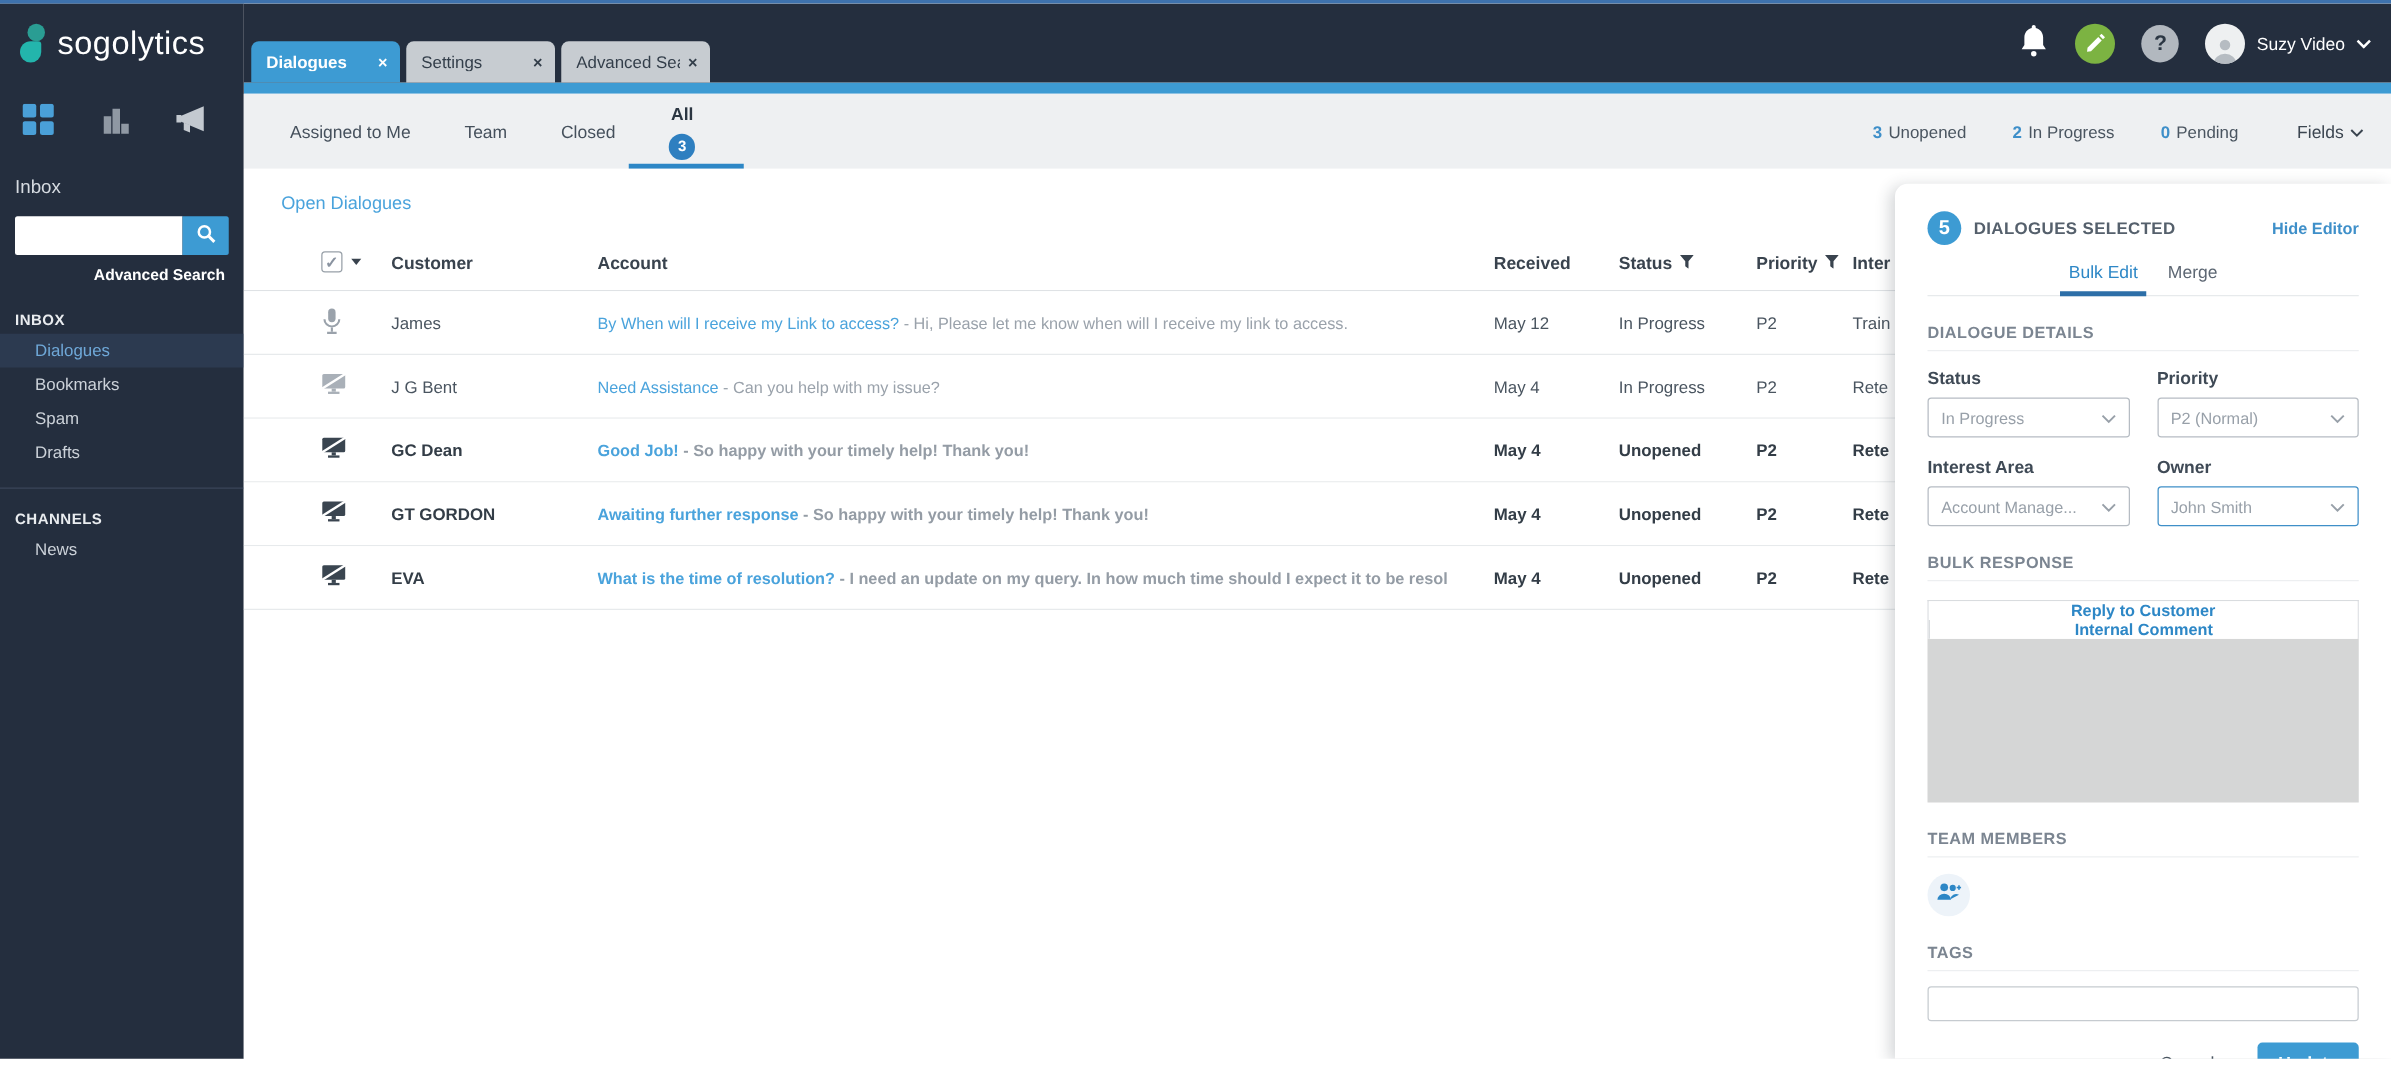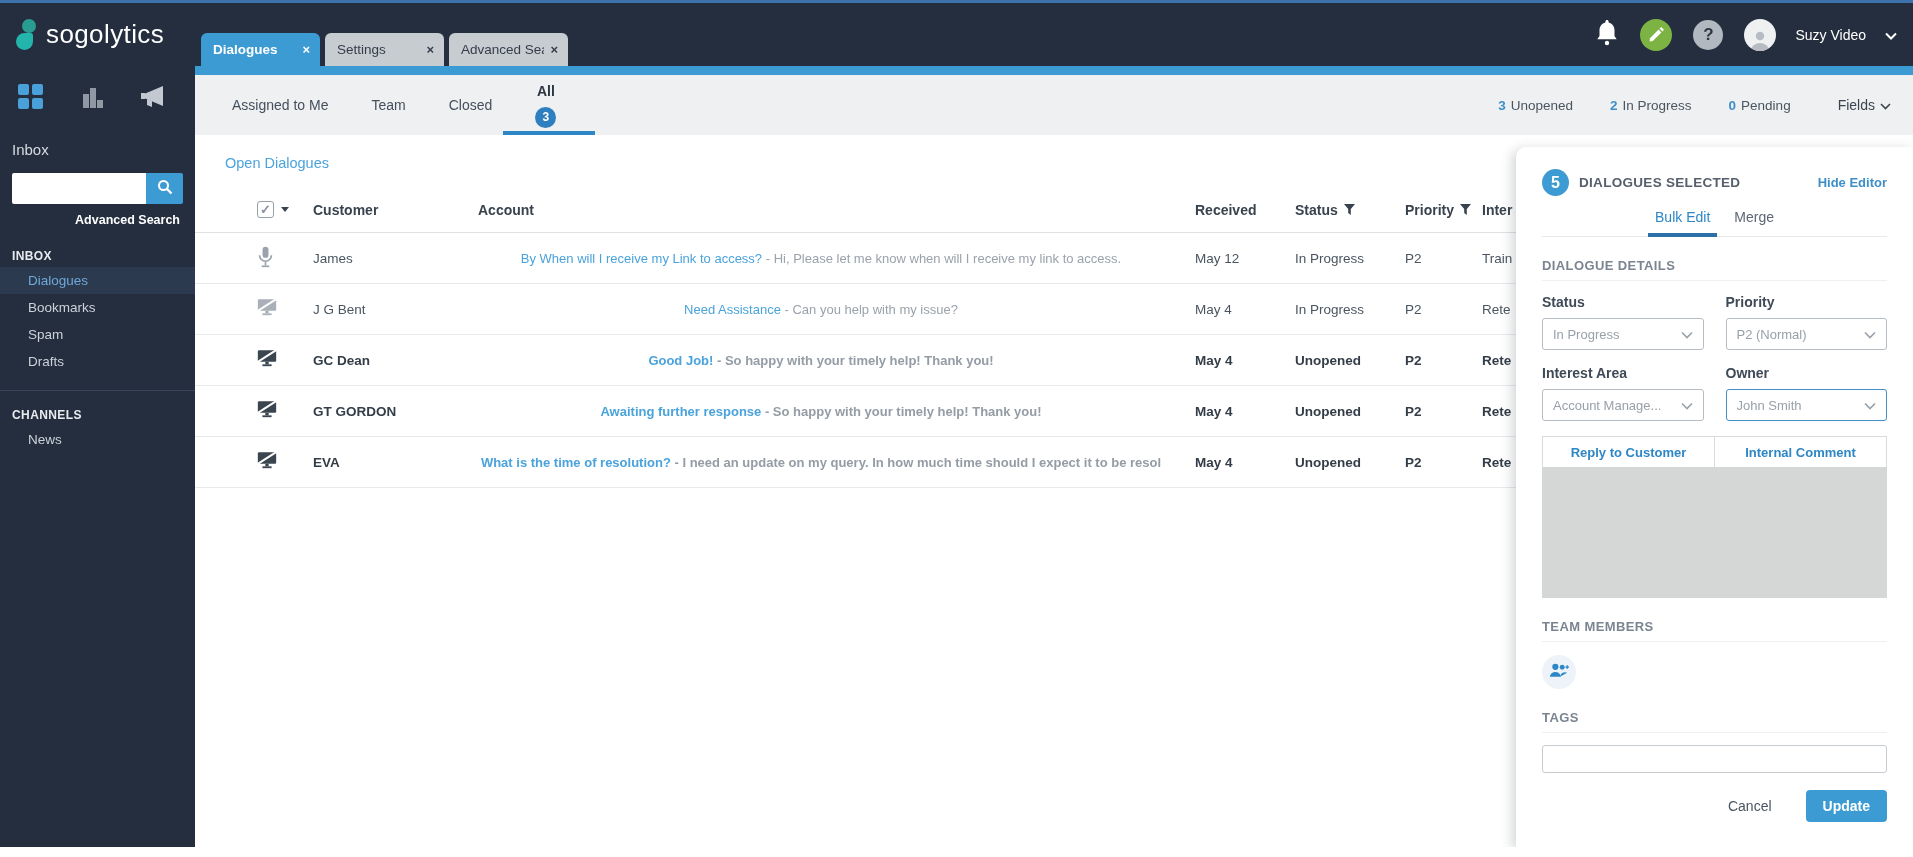--- a/index.html
+++ b/index.html
@@ -36,21 +36,21 @@
   .topbar { height:63px; background:var(--dark-navy); display:flex; align-items:flex-end; position:relative; }
   .wtabs { display:flex; gap:5px; padding-left:6px; }
   .wtab { height:33px; width:119px; display:flex; align-items:center; padding:0 10px 0 12px; border-radius:6px 6px 0 0; background:#c7ccd1; color:#333e4a; font-size:13.5px; cursor:pointer; }
   .wtab .wtab-label { flex:1; overflow:hidden; white-space:nowrap; }
   .wtab .wtab-x { margin-left:6px; font-weight:bold; font-size:13px; cursor:pointer; }
   .wtab.active { background:var(--accent-blue); color:#fff; font-weight:bold; }
   .top-icons { position:absolute; right:16px; top:0; height:63px; display:flex; align-items:center; gap:21px; }
   .circle-btn { width:32px; height:32px; border-radius:50%; display:flex; align-items:center; justify-content:center; cursor:pointer; }
   .pencil-btn { background:var(--green); }
   .help-btn { background:#b2b8bf; color:#2c3744; font-weight:bold; font-size:17px; width:30px; height:30px; }
-  .user { display:flex; align-items:center; gap:19px; cursor:pointer; }
+  .user { display:flex; align-items:center; gap:9px; cursor:pointer; }
   .avatar { width:32px; height:32px; border-radius:50%; background:#eef0f1; display:flex; align-items:flex-end; justify-content:center; overflow:hidden; }
   .user-name { color:#fff; font-size:14px; }
   .bluestrip { height:9px; background:var(--accent-blue); }
 
   
   .filterbar { height:60px; background:#eef0f2; display:flex; align-items:center; padding:0 22px 0 37px; position:relative; flex:0 0 60px; }
   .ftab { font-size:14px; color:#45505c; margin-right:43px; cursor:pointer; white-space:nowrap; }
   .ftab.active { color:#2b3642; font-weight:bold; display:flex; align-items:center; gap:8px; margin-right:0;flex-direction:column; }
   .badge { width:21px; height:21px; border-radius:50%; background:var(--badge-blue); color:#fff; font-size:12px; font-weight:bold; display:flex; align-items:center; justify-content:center; }
   .active-underline { position:absolute; bottom:0; left:308px; width:92px; height:4px; background:#2d87c6; }
@@ -63,21 +63,21 @@
   .content { flex:1; position:relative; background:#fff; overflow:hidden; }
   .open-dialogues { position:absolute; left:30px; top:20px; color:#4aa3dc; font-size:14.5px; text-decoration:none; cursor:pointer; }
   .dtable { position:absolute; left:0; right:0; top:52px; }
   .thead, .trow { display:grid; grid-template-columns:56px 165px 717px 100px 110px 77px 1fr; align-items:center; padding-left:62px; }
   .thead { height:46px; border-bottom:1px solid #dfe2e5; color:#39434e; font-size:14px; font-weight:bold; }
   .th-flex { display:flex; align-items:center; gap:6px; }
   .hdr-check { display:flex; align-items:center; gap:7px; }
   .checkbox { width:17px; height:17px; border:1px solid #98a0a8; border-radius:3px; background:#fff; display:flex; align-items:center; justify-content:center; color:#8a93a0; font-size:13px; cursor:pointer; }
   .caret-down { width:0; height:0; border-left:4.5px solid transparent; border-right:4.5px solid transparent; border-top:5.5px solid #39434e; cursor:pointer; }
   .trow { height:51px; border-bottom:1px solid #e7eaec; font-size:13.5px; color:#4a5560; cursor:pointer; background:#fff; }
-  .trow .c-subj { overflow:hidden; white-space:nowrap; text-overflow:ellipsis; padding-right:31px; font-size:13px;text-align:center; }
+  .trow .c-subj { overflow:hidden; white-space:nowrap; text-overflow:ellipsis; padding-right:31px; font-size:13px; }
   .subj-link { color:#4aa3dc; }
   .subj-prev { color:#9aa2ab; }
   .trow.unread { font-weight:bold; color:#333d47; }
   .trow.unread .subj-prev { color:#949ca5; }
   .row-icon { display:flex; align-items:center; }
 
   
   .panel { position:absolute; top:12px; right:0; bottom:0; width:397px; background:#fff; border-radius:10px 0 0 0; box-shadow:-4px 2px 12px rgba(40,50,60,.20); padding:22px 26px 0 26px; z-index:5; }
   .p-head { display:flex; align-items:center; }
   .p-count { width:27px; height:27px; border-radius:50%; background:var(--accent-blue); color:#fff; font-weight:bold; font-size:16px; display:flex; align-items:center; justify-content:center; }
@@ -87,21 +87,21 @@
   .p-tab { font-size:14px; color:#5d6773; cursor:pointer; position:relative; }
   .p-tab.active { color:#2d87c6; }
   .p-tab.active::after { content:""; position:absolute; left:-7px; right:-7px; bottom:-12px; height:4px; background:var(--underline-blue); }
   .p-section-h { margin-top:21px; font-size:13px; font-weight:bold; color:#7b8591; letter-spacing:.4px; padding-bottom:7px; border-bottom:1px solid #edeff1; }
   .p-grid { display:grid; grid-template-columns:1fr 1fr; column-gap:22px; margin-top:13px; }
   .p-label { font-size:14px; font-weight:bold; color:#3f4a56; margin:0 0 8px 0; }
   .p-label.second { margin-top:15px; }
   .p-select { height:32px; border:1px solid #b6bcc3; border-radius:3px; display:flex; align-items:center; justify-content:space-between; padding:0 10px; font-size:13px; color:#98a0a9; background:#fff; cursor:pointer; }
   .p-select .sel-val { overflow:hidden; white-space:nowrap; }
   .p-select.focused { border:1px solid #3f8fc8; }
-  .p-rtabs { display:flex; margin-top:15px; border:1px solid #d9dcdf; border-bottom:none; }
+  .p-rtabs { display:flex; margin-top:15px; border:1px solid #d9dcdf; border-bottom:none;flex-direction:column; }
   .p-rtab { flex:1; height:30px; display:flex; align-items:center; justify-content:center; font-size:13px; font-weight:bold; color:#2d87c6; background:#fff; cursor:pointer; }
   .p-rtab + .p-rtab { border-left:1px solid #d9dcdf; }
   .p-editor { height:131px; background:#d5d6d6; }
   .p-team-icon { margin-top:13px; width:34px; height:34px; border-radius:50%; background:#edf3f9; display:flex; align-items:center; justify-content:center; cursor:pointer; }
   .p-tags-input { margin-top:12px; height:28px; border:1px solid #c6cbd0; border-radius:3px; width:100%; padding:0 8px; font-size:13px; outline:none; }
   .p-actions { display:flex; justify-content:flex-end; align-items:center; gap:28px; margin-top:17px; }
   .p-cancel { color:#4a5560; font-size:14px; background:none; border:none; cursor:pointer; font-family:inherit; }
   .p-update { background:var(--accent-blue); color:#fff; font-weight:bold; font-size:14px; padding:8px 17px; border-radius:4px; border:none; cursor:pointer; font-family:inherit; }
 
   .footer { height:10px; background:#ededee; border-top:1px solid #dcdee0; overflow:hidden; padding:2px 0 0 18px; font-size:11px; color:#7f868e;margin-top:41px; }
@@ -415,20 +415,21 @@
             <div class="p-label second">Owner</div>
             <div class="p-select focused">
               <span class="sel-val">John Smith</span>
               <span><svg width="12" height="8" viewBox="0 0 12 8">
                     <polyline points="1,1.5 6,6.5 11,1.5" fill="none" stroke="#98a0a9" stroke-width="1.6"></polyline>
                   </svg></span>
             </div>
           </div>
         </div>
 
+        <div class="p-section-h">BULK RESPONSE</div>
         <div class="p-rtabs">
           <span class="p-rtab">Reply to Customer</span>
           <span class="p-rtab">Internal Comment</span>
         </div>
         <div class="p-editor"></div>
 
         <div class="p-section-h">TEAM MEMBERS</div>
         <div class="p-team-icon">
           <span>
             <svg width="20" height="15" viewBox="0 0 22 16">

